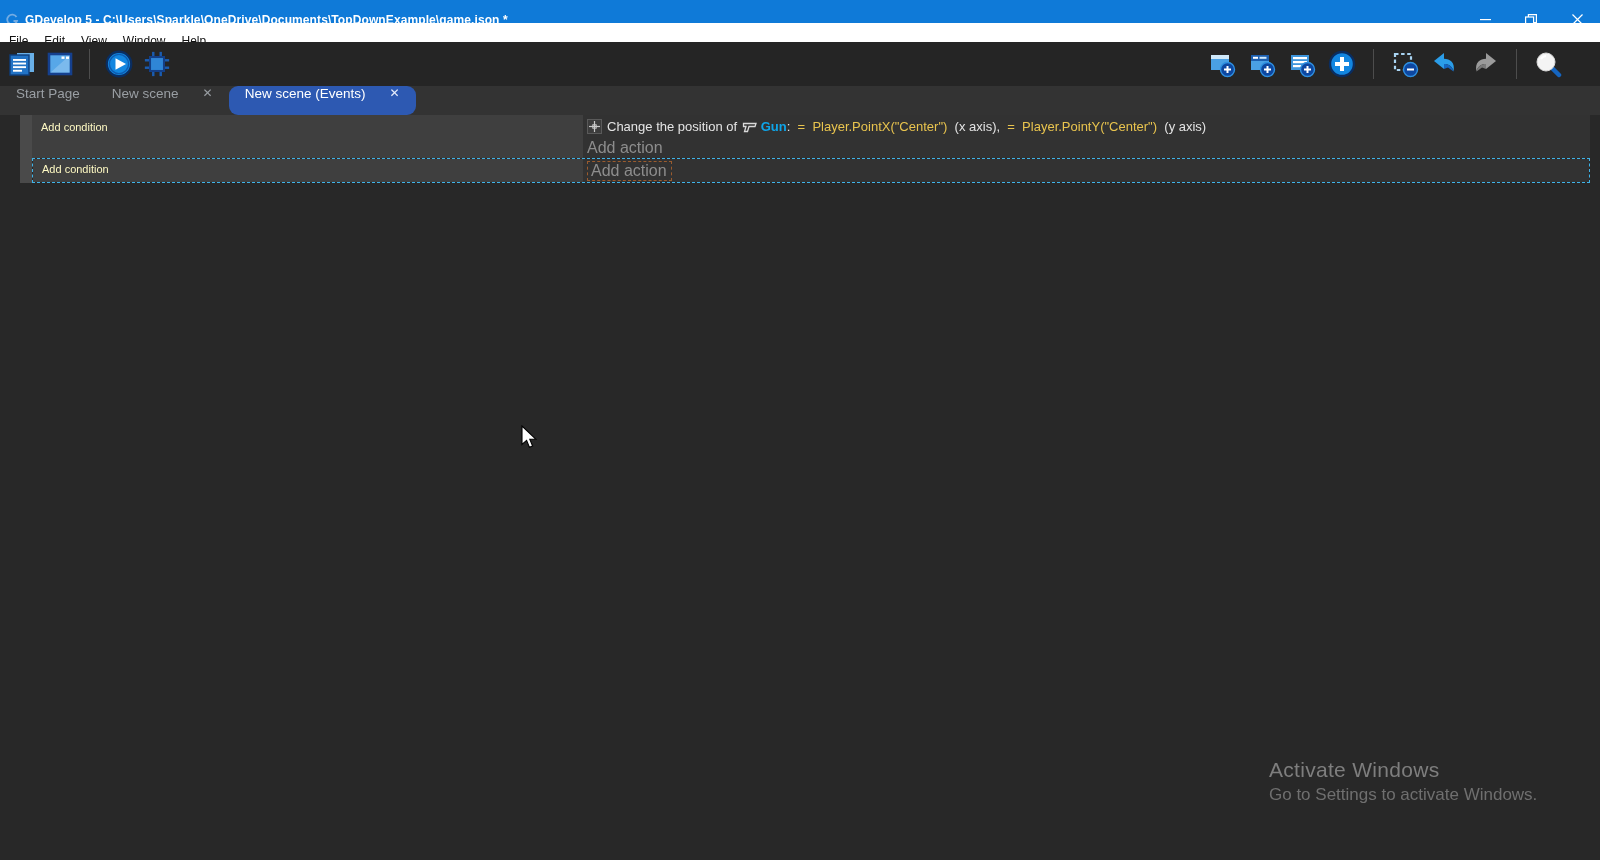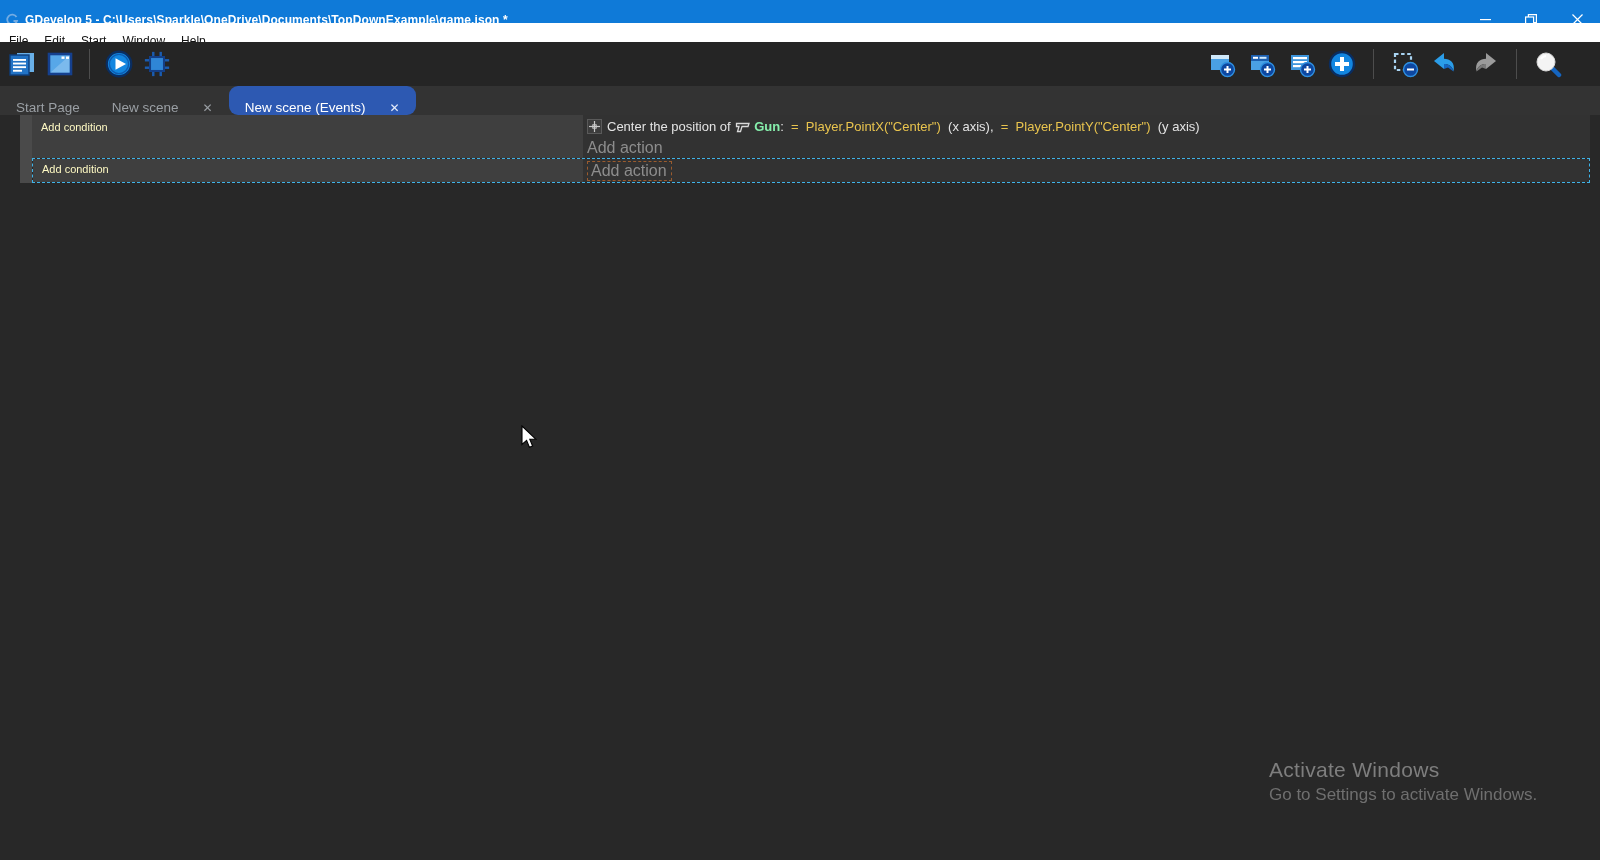--- a/index.html
+++ b/index.html
@@ -36,21 +36,21 @@
   .tb-left { margin-left:8px; }
   .tb-right { margin-left:auto; margin-right:38px; gap:12px; }
   .tb-sep { width:1px; height:30px; background:#4d4d4d; margin:0 5px; }
   .tb-icon { width:28px; height:28px; display:flex; align-items:center; justify-content:center; }
   
   .tabbar {
     position:absolute; top:86px; left:0; right:0; height:29px;
     background:#333333; display:flex; align-items:stretch;
     font-size:13.5px; color:#9a9fa4;
   }
-  .tab { display:flex; align-items:flex-end; padding:0 12px; }
+  .tab { display:flex; align-items:flex-start; padding:0 12px; }
   .tab .tab-label { padding:0 4px; }
   .tab .tab-close { margin-left:16px; font-size:12px; padding:0 4px; }
   .tab.active { background:#2d59b2; color:#ffffff;border-radius:9px; }
   .tab.active .tab-close { color:#e8eefc; }
   
   .events { position:absolute; top:115px; left:0; right:0; bottom:0; background:#282828; }
   .event-row { display:flex; margin-left:20px; margin-right:10px; }
   .row-handle { width:12px; flex:none; background:#4a4a4a; }
   .row-body { display:flex; flex:1; }
   .row1 { height:43px; }
@@ -61,21 +61,21 @@
     color:#fef9c3; font-size:11px; padding:6px 8px 0 9px;
   }
   .row2 .cond-cell { width:550px; padding-top:4px; }
   .act-cell { flex:1; background:#323232; font-size:13px; }
   .action-line {
     display:flex; align-items:center; height:23px;
     padding-left:4px; color:#e4e4e4; white-space:pre;
   }
   .action-line .pos-icon { margin-right:5px; display:flex; }
   .action-line .obj-icon { margin:2px 3px 0 1px; display:flex; }
-  .obj-name { color:#86efac; font-weight:bold; }
+  .obj-name { color:#0ea5e9; font-weight:bold; }
   .expr { color:#e9c44e; }
   .add-action {
     color:#8d8d8d; padding-left:4px; height:20px; line-height:19px; font-size:16px;
   }
   .row2 .add-action { padding:2px 0 0 4px; height:auto; line-height:17px; }
   .add-action-box { display:inline-block; border:1px dashed #9a5b2e; padding:0 4px 1px 3px; }
   .events-footer {
     display:flex; justify-content:space-between;
     margin:13px 10px 0 30px;
     color:#6e6e6e; font-size:13.5px;
@@ -114,21 +114,21 @@
       <svg width="11" height="11" viewBox="0 0 11 11">
           <path d="M0.5 0.5 L10.5 10.5 M10.5 0.5 L0.5 10.5" stroke="#fff" stroke-width="1.2"></path>
         </svg>
     </div>
   </div>
 </div>
 
 <div class="menubar">
   <span class="menu-item">File</span>
   <span class="menu-item">Edit</span>
-  <span class="menu-item">Start</span>
+  <span class="menu-item">View</span>
   <span class="menu-item">Window</span>
   <span class="menu-item">Help</span>
 </div>
 
 <div class="toolbar">
   <div class="tb-group tb-left">
     <span class="tb-icon">
       <svg width="28" height="28" viewBox="0 0 28 28">
         <rect x="9" y="3" width="17" height="19" fill="#69b0e8"></rect>
         <rect x="2" y="5" width="19" height="20" fill="#2273c5" stroke="#0d3f7e" stroke-width="1.4"></rect>
@@ -265,21 +265,21 @@
       </div>
       <div class="act-cell">
         <div class="action-line">
           <span class="pos-icon">
             <svg width="15" height="15" viewBox="0 0 15 15">
               <rect x="0.5" y="0.5" width="14" height="14" fill="#3c3c3c" stroke="#5a5a5a"></rect>
               <line x1="7.5" y1="2" x2="7.5" y2="13" stroke="#c9c9c9" stroke-width="1.2"></line>
               <line x1="2" y1="7.5" x2="13" y2="7.5" stroke="#c9c9c9" stroke-width="1.2"></line>
               <rect x="5.8" y="5.8" width="3.4" height="3.4" fill="none" stroke="#c9c9c9" stroke-width="1"></rect>
             </svg>
-          </span><span>Center the position of </span><span class="obj-icon">
+          </span><span>Change the position of </span><span class="obj-icon">
             <svg width="16" height="11" viewBox="0 0 16 11">
               <path d="M1.5 1.5 H14 L13 4.5 H7 L5.5 9.5 H2.5 L4 4.5 H1.5 Z" fill="none" stroke="#d9d9d9" stroke-width="1.3"></path>
             </svg>
           </span><span class="obj-name">Gun</span><span>:  </span><span class="expr">=  Player.PointX("Center")</span><span>  (x axis),  </span><span class="expr">=  Player.PointY("Center")</span><span>  (y axis)</span>
         </div>
         <div class="add-action">Add action</div>
       </div>
     </div>
   </div>
 

